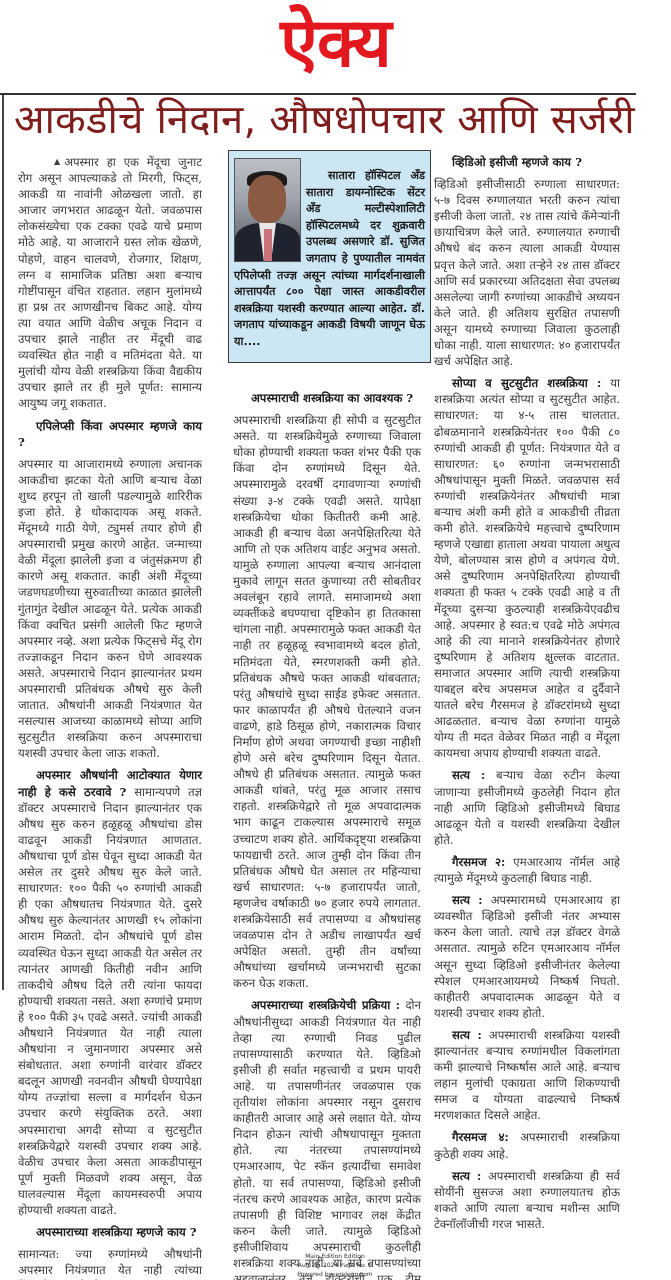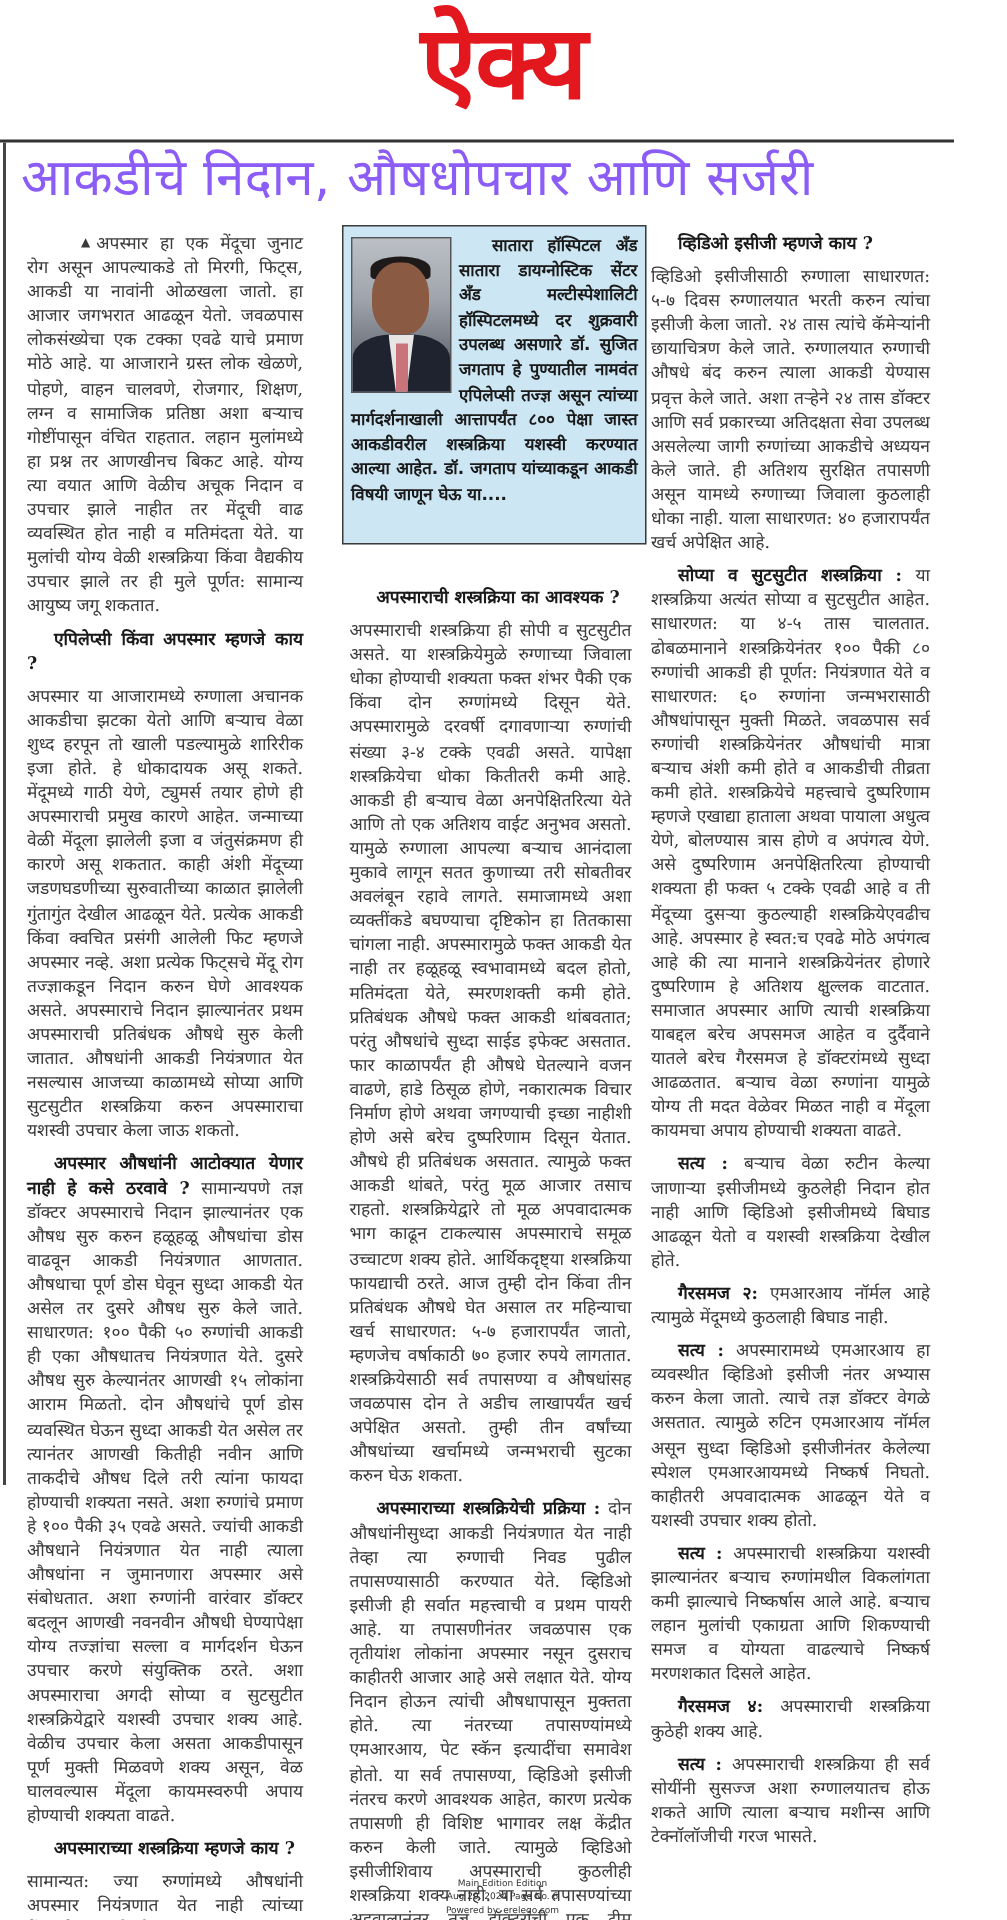--- a/index.html
+++ b/index.html
@@ -12,21 +12,21 @@
     text-align: center;
   }
   .masthead .logo {
     font-family: "DejaVu Sans", sans-serif; font-weight: bold; color: #e3171e;
     font-size: 68px; line-height: 78px; letter-spacing: -1px;
   }
   .rule-top { position: absolute; left: 0; top: 93px; width: 636px; height: 2px; background: #333; }
   .left-rule { position: absolute; left: 2px; top: 95px; width: 2px; height: 895px; background: #444; }
   .headline {
     position: absolute; left: 14px; top: 96px; width: 640px; height: 46px;
-    font-family: "DejaVu Sans", sans-serif; color: #8b5cf6; font-size: 34px; line-height: 46px;
+    font-family: "DejaVu Sans", sans-serif; color: #7f1d1d; font-size: 40px; line-height: 46px;
     white-space: nowrap; letter-spacing: 0.2px;
   }
   .col {
     position: absolute; font-size: 11.6px; line-height: 16.1px; text-align: justify; color: #3a3a3a;
   }
   .col p { margin: 6px; text-indent: 18px; }
   .col p.noindent { text-indent: 0; }
   .col .sub { font-weight: bold; color: #1a1a1a; }
   .col1 { left: 12px; top: 148px; width: 196px; }
   .col2 { left: 227px; top: 384px; width: 200px; }
@@ -57,21 +57,21 @@
     position: absolute; left: 0; top: 64px; width: 65px; height: 40px; background: #1f2330;
     border-radius: 40% 40% 0 0;
   }
   .photo .shirt {
     position: absolute; left: 24px; top: 64px; width: 17px; height: 40px; background: #e8e6e4;
     clip-path: polygon(0 0, 100% 0, 70% 100%, 30% 100%);
   }
   .photo .tie {
     position: absolute; left: 29px; top: 70px; width: 8px; height: 34px; background: #c9747a;
   }
-  .infobox .title { text-indent: 22px; }
+  .infobox .title { text-indent: 22px; margin-top: 12px; }
 
   .footer {
     position: absolute; left: 230px; top: 1252px; width: 210px; text-align: center;
     font-family: "DejaVu Sans", sans-serif; font-size: 6px; line-height: 8.8px; color: #333;
   }
 </style>
 </head>
 <body>
 
 <div class="masthead">

